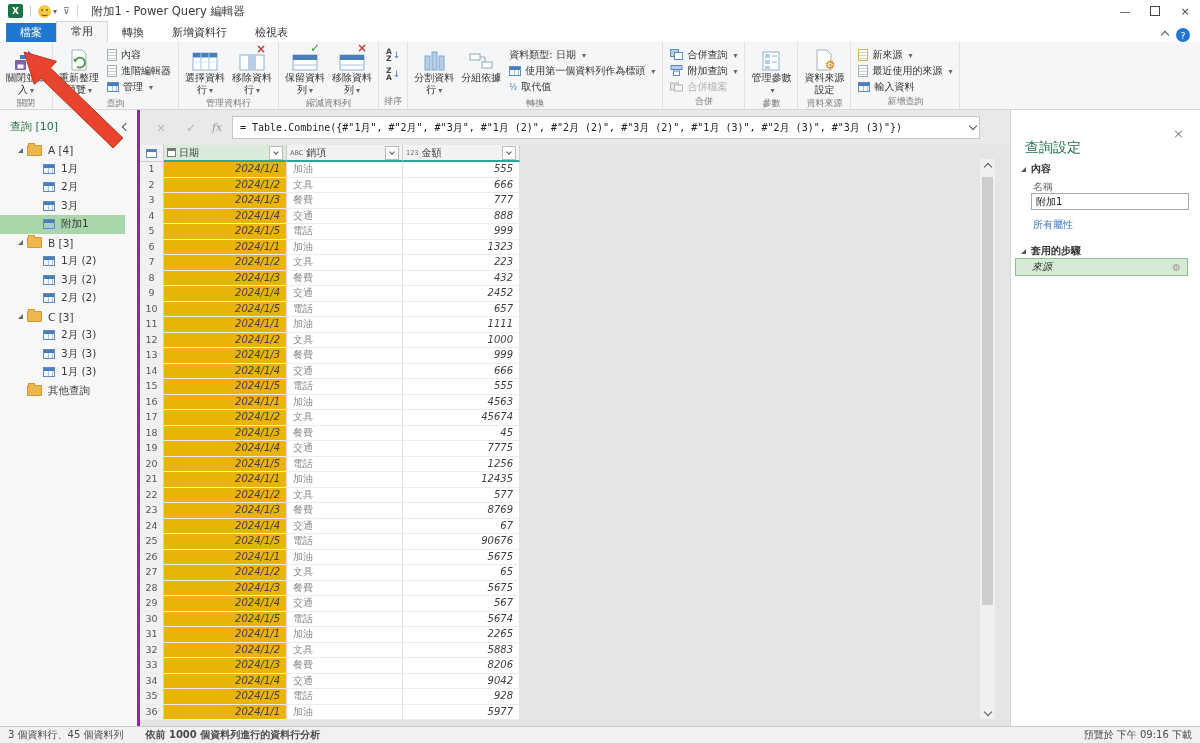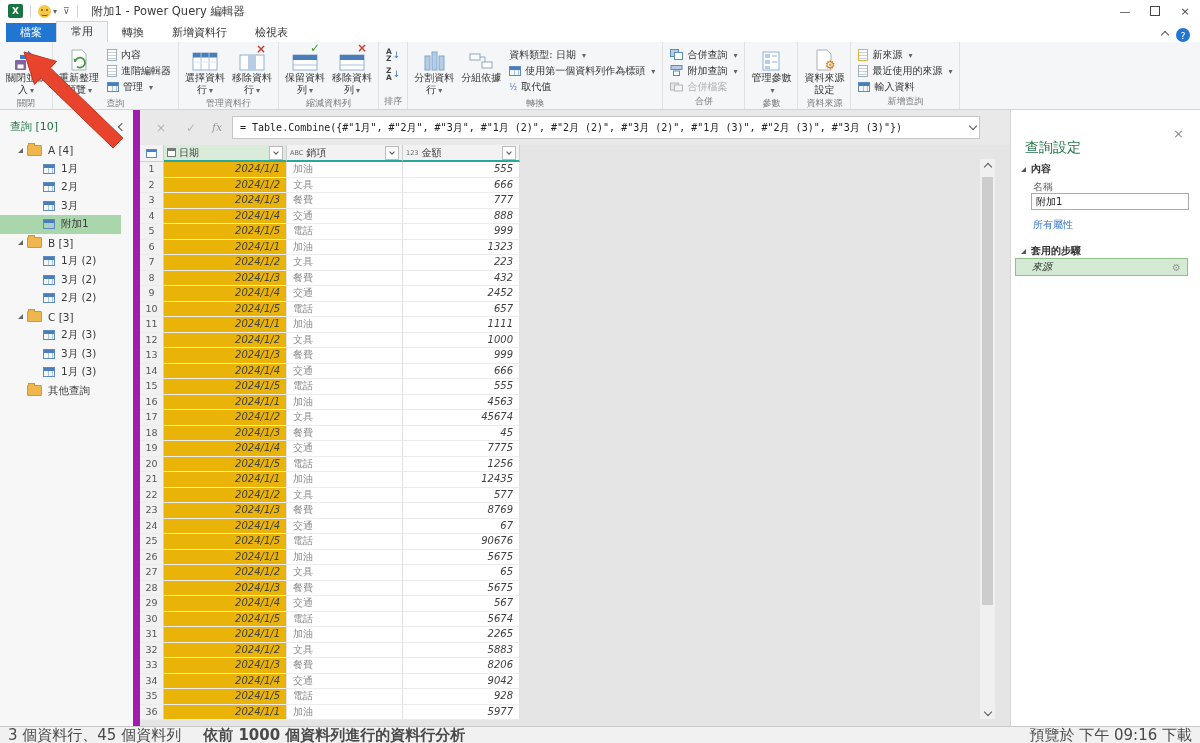--- a/index.html
+++ b/index.html
@@ -41,21 +41,21 @@
   .smallbtn.disabled{color:#b0b0b0;}
   .pg{width:10px;height:12px;background:#fff;border:1px solid #9fb0bf;position:relative;box-sizing:border-box;background-image:repeating-linear-gradient(#fff 0 2px,#c8d2da 2px 3px);flex:0 0 auto;}
   .mini-table{width:12px;height:10px;border:1px solid #5b8bc0;background:
     linear-gradient(#4a7ebb 0 3px,transparent 3px),
     repeating-linear-gradient(90deg,transparent 0 3.6px,#a8c4e0 3.6px 4.6px);box-sizing:border-box;flex:0 0 auto;}
   .ov{position:absolute;font-weight:bold;line-height:1;}
   .sorticon{display:flex;align-items:center;font-size:7.5px;color:#444;gap:1px;}
   .sort-letters{display:flex;flex-direction:column;line-height:7px;font-weight:bold;}
   .arrow-dn{color:#3a7ad0;font-size:9px;}
   
-  #sidebar{position:absolute;left:0;top:110px;width:140px;bottom:16px;background:#f7f7f7;border-right:7px solid #a21caf;box-sizing:border-box;font-size:10.5px;}
+  #sidebar{position:absolute;left:0;top:110px;width:140px;bottom:16px;background:#f7f7f7;border-right:3px solid #a21caf;box-sizing:border-box;font-size:10.5px;}
   .sb-header{display:flex;align-items:center;padding:9px 8px 7px 10px;color:#217346;font-size:11px;}
   .sb-header .chev{margin-left:auto;}
   .tree-item{display:flex;align-items:center;height:18.5px;margin-right:12px;padding-left:18px;color:#3a3a3a;}
   .tree-item.ind-2{padding-left:34px;}
   .tree-item.selected{background:#a9d6ab;}
   .expander{width:0;height:0;border-bottom:5px solid #666;border-left:5px solid transparent;margin-right:4px;visibility:hidden;flex:0 0 auto;}
   .tree-item.exp .expander{visibility:visible;}
   .folder-ic{width:13px;height:9px;background:#f0b64e;border:1px solid #cf9a36;border-radius:1px;position:relative;margin-right:6px;flex:0 0 auto;}
   .folder-ic::before{content:"";position:absolute;top:-3px;left:0;width:5px;height:2px;background:#f0b64e;border:1px solid #cf9a36;border-bottom:none;}
   .tree-item .mini-table{margin-right:6px;}
@@ -103,21 +103,21 @@
   #sec-props{position:absolute;left:10px;top:52px;}
   #lbl-name{position:absolute;left:22px;top:70px;color:#666;}
   #inp-name{position:absolute;left:20px;top:83px;width:158px;height:17px;border:1px solid #ababab;font-size:10px;padding:0 4px;font-family:inherit;color:#222;box-sizing:border-box;}
   #lnk-props{position:absolute;left:22px;top:108px;color:#3a76c4;}
   #sec-steps{position:absolute;left:10px;top:134px;}
   #steps-list{position:absolute;left:4px;right:12px;top:148px;font-style:italic;}
   .step-item{display:flex;align-items:center;height:16px;padding:0 6px 0 16px;color:#333;}
   .step-item.selected{background:#d4ead4;border:1px solid #8fbf8f;}
   .step-gear{margin-left:auto;color:#9a9a9a;font-size:10px;}
   
-  #statusbar{position:absolute;left:0;right:0;bottom:0;height:16px;background:#f1f1f1;border-top:1px solid #c8c8c8;display:flex;align-items:center;font-size:15px;color:#4a4a4a;box-sizing:content-box;}
+  #statusbar{position:absolute;left:0;right:0;bottom:0;height:16px;background:#f1f1f1;border-top:1px solid #c8c8c8;display:flex;align-items:center;font-size:10px;color:#4a4a4a;box-sizing:content-box;}
   #st-left{padding-left:8px;}
   #st-mid{margin-left:22px;font-weight:bold;}
   #st-right{margin-left:auto;padding-right:8px;}
   
   #annot{position:absolute;left:0;top:0;pointer-events:none;z-index:60;}
 </style>
 </head>
 <body>
 
 <div id="app">

